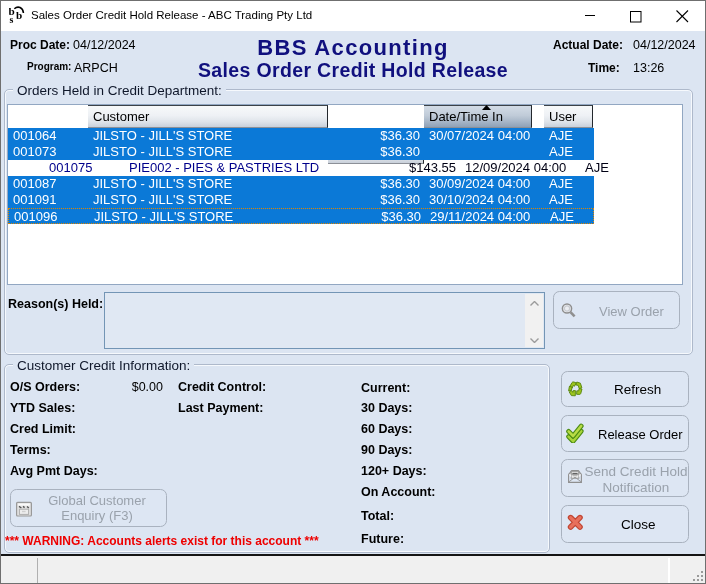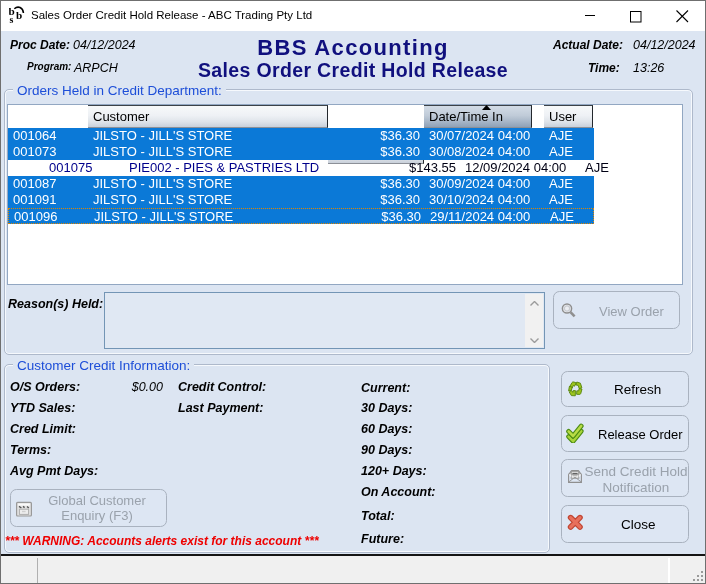--- a/index.html
+++ b/index.html
@@ -1,24 +1,24 @@
 <!DOCTYPE html>
 <html><head><meta charset="utf-8"><style>
 html,body{margin:0;padding:0;}
 body{width:706px;height:584px;position:relative;font-family:"Liberation Sans",sans-serif;background:#dce5f2;overflow:hidden;}
 .abs{position:absolute;}
 #frame{position:absolute;inset:0;border:1px solid #6f6f6f;pointer-events:none;z-index:99;}
 #titlebar{position:absolute;left:1px;top:1px;width:704px;height:30px;background:#ffffff;}
 #title{position:absolute;left:31px;top:8.5px;font-size:11.5px;color:#000;}
 .b{font-weight:bold;}
-.lbl{position:absolute;font-size:12.5px;color:#000;white-space:nowrap;font-style:italic;}
+.lbl{position:absolute;font-size:12.5px;color:#000;white-space:nowrap;}
 .navy{color:#10107e;}
 
 .gb{position:absolute;border:1px solid #aeb9cb;border-radius:5px;box-shadow:inset 0 0 0 1px #f6f9fd;}
-.gblab{position:absolute;font-size:13.5px;color:#1d4ed8;background:#dce5f2;padding:0 4px;white-space:nowrap;}
+.gblab{position:absolute;font-size:13.5px;color:#0f172a;background:#dce5f2;padding:0 4px;white-space:nowrap;}
 
 #lv{position:absolute;left:7px;top:104px;width:674px;height:179px;background:#fff;border:1px solid #92a7c2;}
 .hc{position:absolute;top:0;height:23px;box-sizing:border-box;border-right:1px solid #23282d;border-top:1px solid #3c4248;border-bottom:1px solid #8c9097;background:linear-gradient(180deg,#f7f9fa 0%,#eef1f5 45%,#dfe4ea 75%,#c9d0da 100%);font-size:13px;color:#000;line-height:22px;padding-left:5px;white-space:nowrap;overflow:hidden;}
 .hcs{background:linear-gradient(180deg,#d3dce6 0%,#c0cbd8 45%,#a6b5c7 75%,#8fa1b6 100%);}
 .row{position:absolute;left:0;width:586px;height:16px;font-size:13px;line-height:16px;white-space:nowrap;}
 .rowsel{background:#0b79d7;color:#fff;}
 .rowun{color:#00008b;}
 .cell{position:absolute;top:0;padding-left:5px;}
 
 .chev{position:absolute;width:9px;height:5px;}
@@ -75,21 +75,20 @@
     <span class="cell" style="left:0;">001064</span>
       <span class="cell" style="left:80px;">JILSTO - JILL'S STORE</span>
       <span class="cell" style="left:320px;width:92px;text-align:right;padding:0;">$36.30</span>
       <span class="cell" style="left:416px;">30/07/2024 04:00</span>
       <span class="cell" style="left:536px;">AJE</span>
   </div>
   <div class="row rowsel" style="top:39px;">
     <span class="cell" style="left:0;">001073</span>
       <span class="cell" style="left:80px;">JILSTO - JILL'S STORE</span>
       <span class="cell" style="left:320px;width:92px;text-align:right;padding:0;">$36.30</span>
-      <span class="cell" style="left:416px;">30/08/2024 04:00</span>
       <span class="cell" style="left:536px;">AJE</span>
   </div>
   <div class="row rowun" style="top:55px;margin-left:36px;">
     <span class="cell" style="left:0;">001075</span>
       <span class="cell" style="left:80px;">PIE002 - PIES &amp; PASTRIES LTD</span>
       <span class="cell" style="left:320px;width:92px;text-align:right;padding:0;color:#000014;">$143.55</span>
       <span class="cell" style="left:416px;color:#000014;">12/09/2024 04:00</span>
       <span class="cell" style="left:536px;color:#000014;">AJE</span>
   </div>
   <div class="row rowsel" style="top:71px;">

